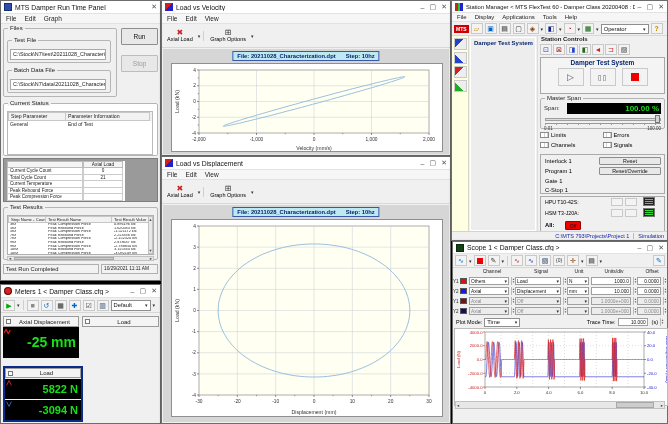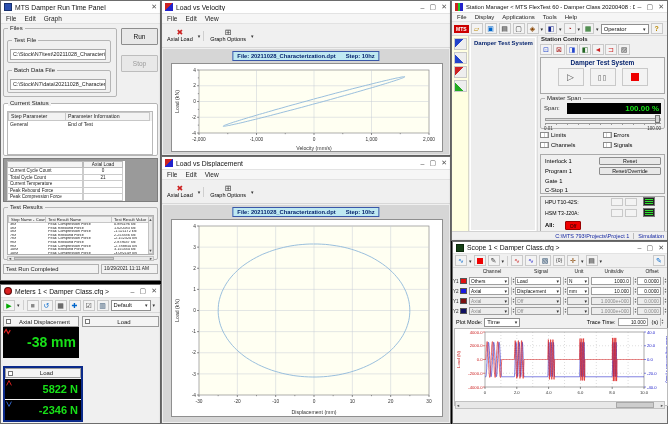--- a/index.html
+++ b/index.html
@@ -237,21 +237,21 @@
     <div style="position:relative;height:110px;">
       <div style="position:absolute;left:2px;top:3px;width:76px;">
         <div class="meterhead" style="height:11px;">
             <span class="cb"></span>
             <span style="flex:1;text-align:center;">Axial Displacement</span>
           </div>
         <div class="lcd" style="height:31px;font-size:14px;line-height:31px;padding-right:3px;">
           <svg class="sig" viewBox="0 0 10 10">
               <polyline points="0,7 3,2 6,8 9,3" fill="none" stroke="#d22" stroke-width="1.6"></polyline>
             </svg>
-          <span>-38 mm</span>
+          <span>-25 mm</span>
         </div>
       </div>
       <div style="position:absolute;left:81px;top:3px;width:77px;">
         <div class="meterhead" style="height:11px;">
             <span class="cb"></span>
             <span style="flex:1;text-align:center;">Load</span>
           </div>
       </div>
       <div style="position:absolute;left:2px;top:53px;width:80px;height:56px;border:2px solid #0b2a8a;background:#f0f0f0;">
         <div class="meterhead" style="height:10px;">
@@ -261,21 +261,21 @@
         <div class="lcd" style="height:20px;font-size:11px;line-height:20px;padding-right:3px;margin-top:1px;">
           <svg class="sig" viewBox="0 0 10 10" style="width:6px;height:6px;">
               <polyline points="1,9 5,1 9,9" fill="none" stroke="#d22" stroke-width="1.6"></polyline>
             </svg>
           <span>5822 N</span>
         </div>
         <div class="lcd" style="height:20px;font-size:11px;line-height:20px;padding-right:3px;margin-top:1px;">
           <svg class="sig" viewBox="0 0 10 10" style="width:6px;height:6px;">
               <polyline points="1,1 5,9 9,1" fill="none" stroke="#36c" stroke-width="1.6"></polyline>
             </svg>
-          <span>-2346 N</span>
+          <span>-3094 N</span>
         </div>
       </div>
     </div>
   </section>
 
   <section class="win" style="left:161px;top:0;width:290px;height:156px;">
     <div class="tb">
       <span class="wicon" style="background:linear-gradient(135deg,#c22 50%,#22c 50%);"></span>
       <span class="ttl">Load vs Velocity</span>
       <span class="winbtns">

